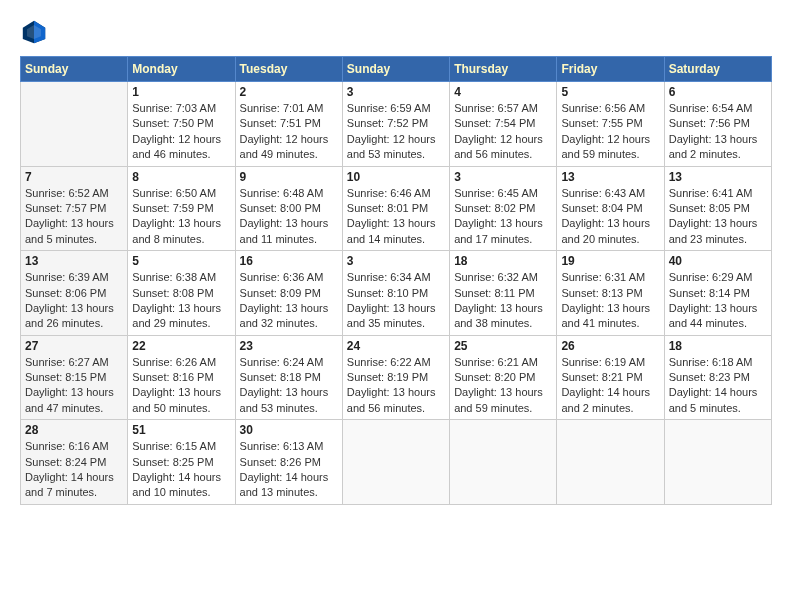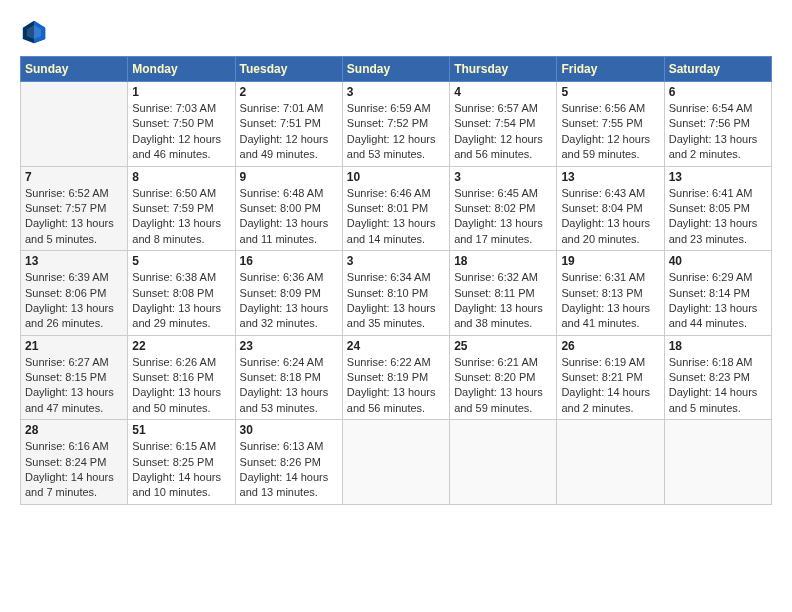--- a/index.html
+++ b/index.html
@@ -211,21 +211,21 @@
             <span class="day-number">19</span>
             <div class="day-info">Sunrise: 6:31 AM<br>Sunset: 8:13 PM<br>Daylight: 13 hours and 41 minutes.</div>
           </td>
           <td>
             <span class="day-number">40</span>
             <div class="day-info">Sunrise: 6:29 AM<br>Sunset: 8:14 PM<br>Daylight: 13 hours and 44 minutes.</div>
           </td>
         </tr>
         <tr class="week-row">
           <td>
-            <span class="day-number">21</span>
+            <span class="day-number">27</span>
             <div class="day-info">Sunrise: 6:27 AM<br>Sunset: 8:15 PM<br>Daylight: 13 hours and 47 minutes.</div>
           </td>
           <td>
             <span class="day-number">22</span>
             <div class="day-info">Sunrise: 6:26 AM<br>Sunset: 8:16 PM<br>Daylight: 13 hours and 50 minutes.</div>
           </td>
           <td>
             <span class="day-number">23</span>
             <div class="day-info">Sunrise: 6:24 AM<br>Sunset: 8:18 PM<br>Daylight: 13 hours and 53 minutes.</div>
           </td>

